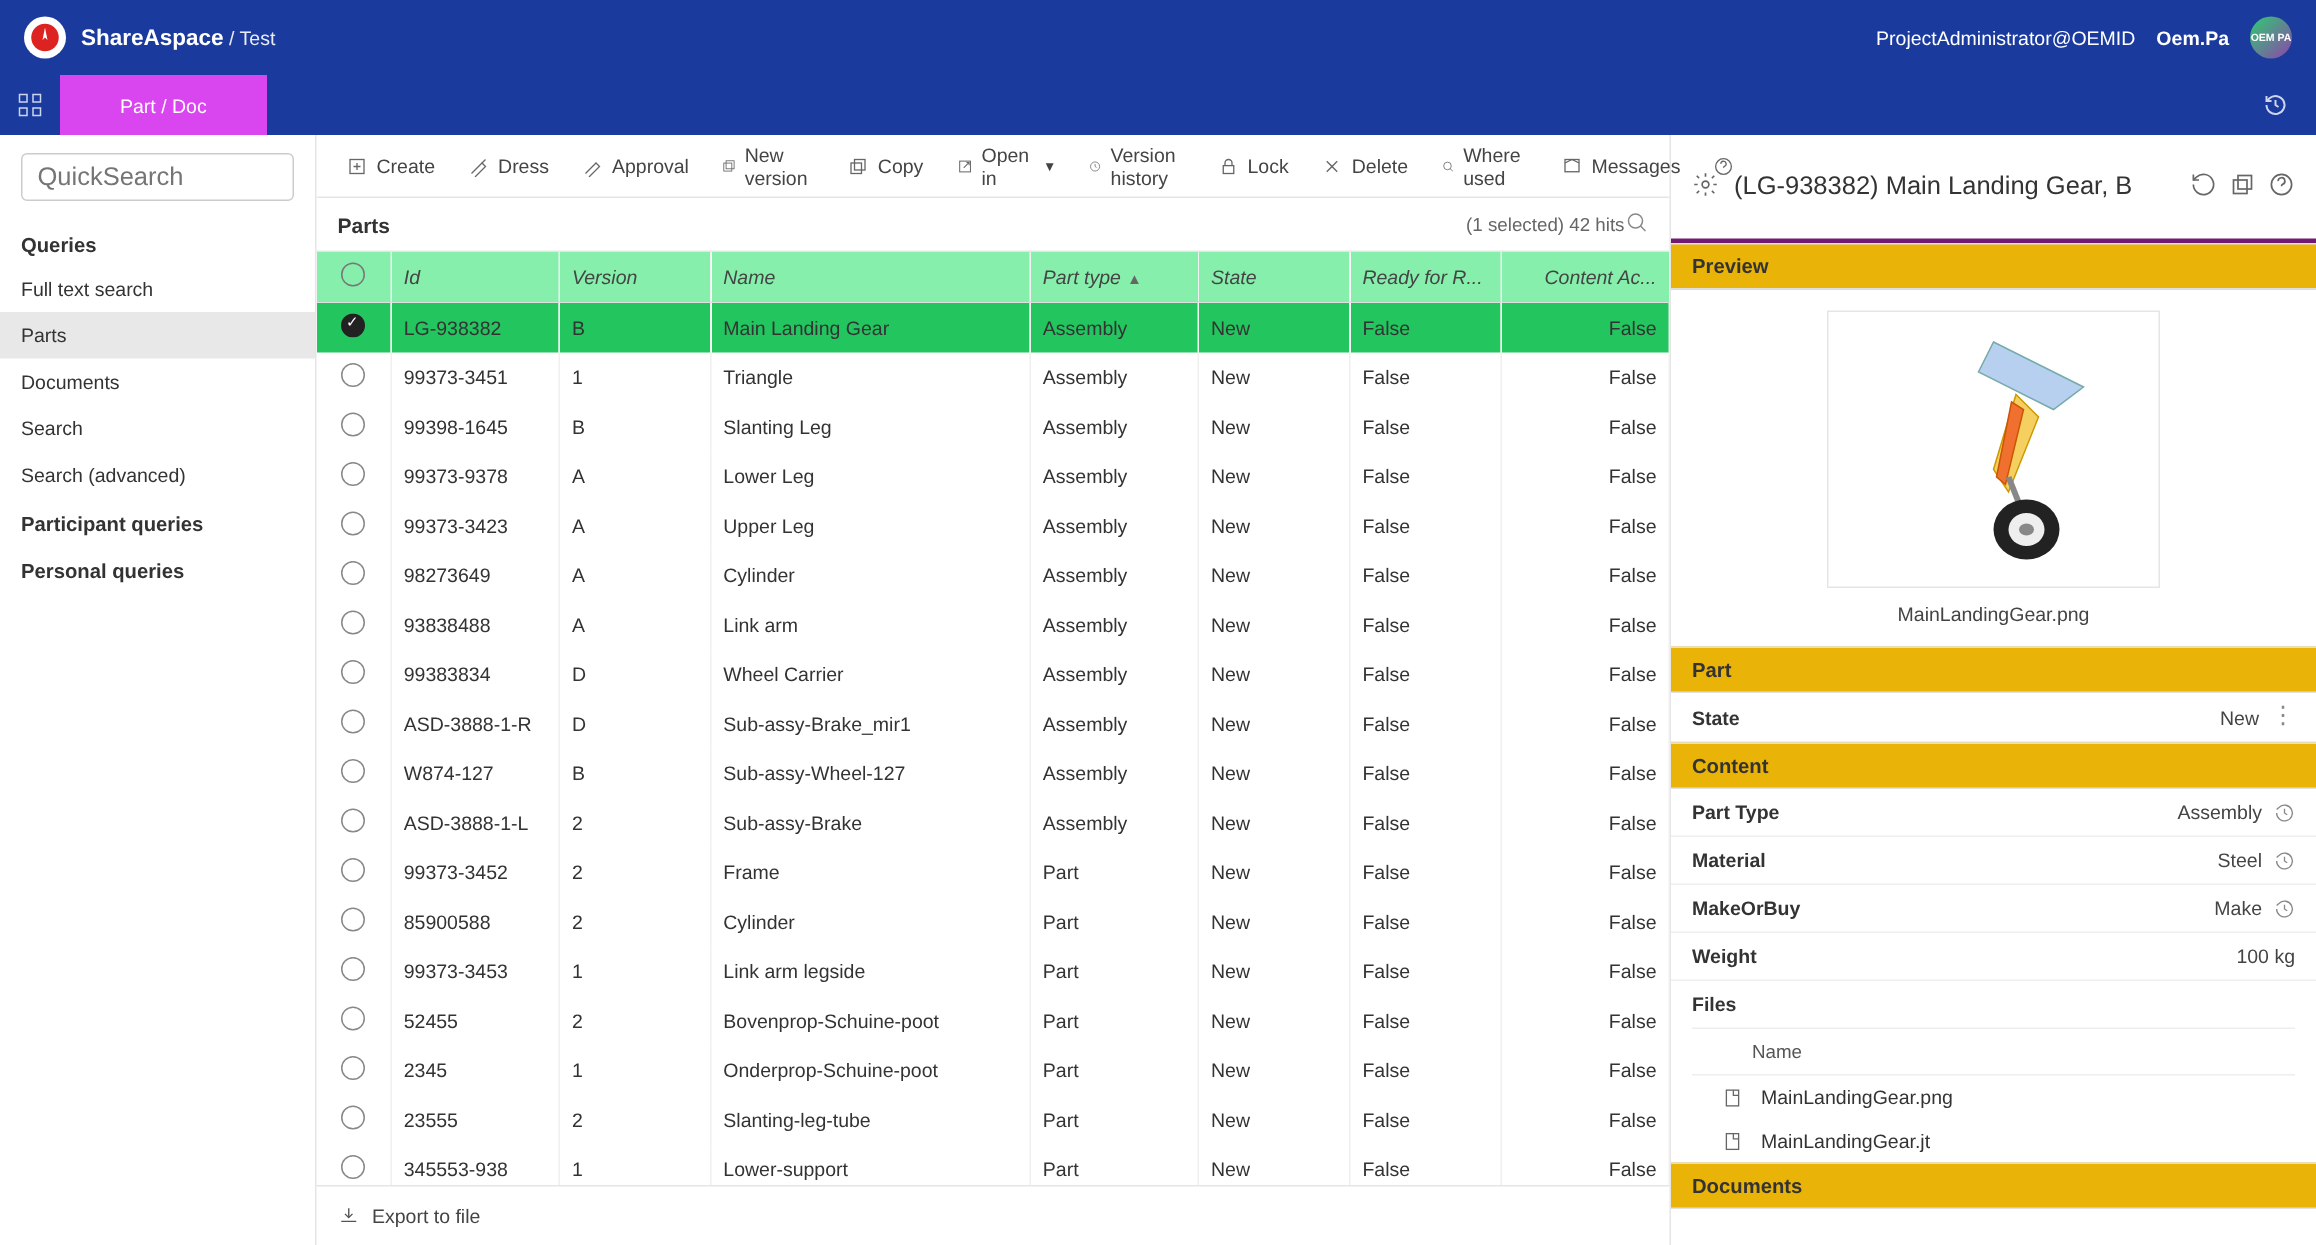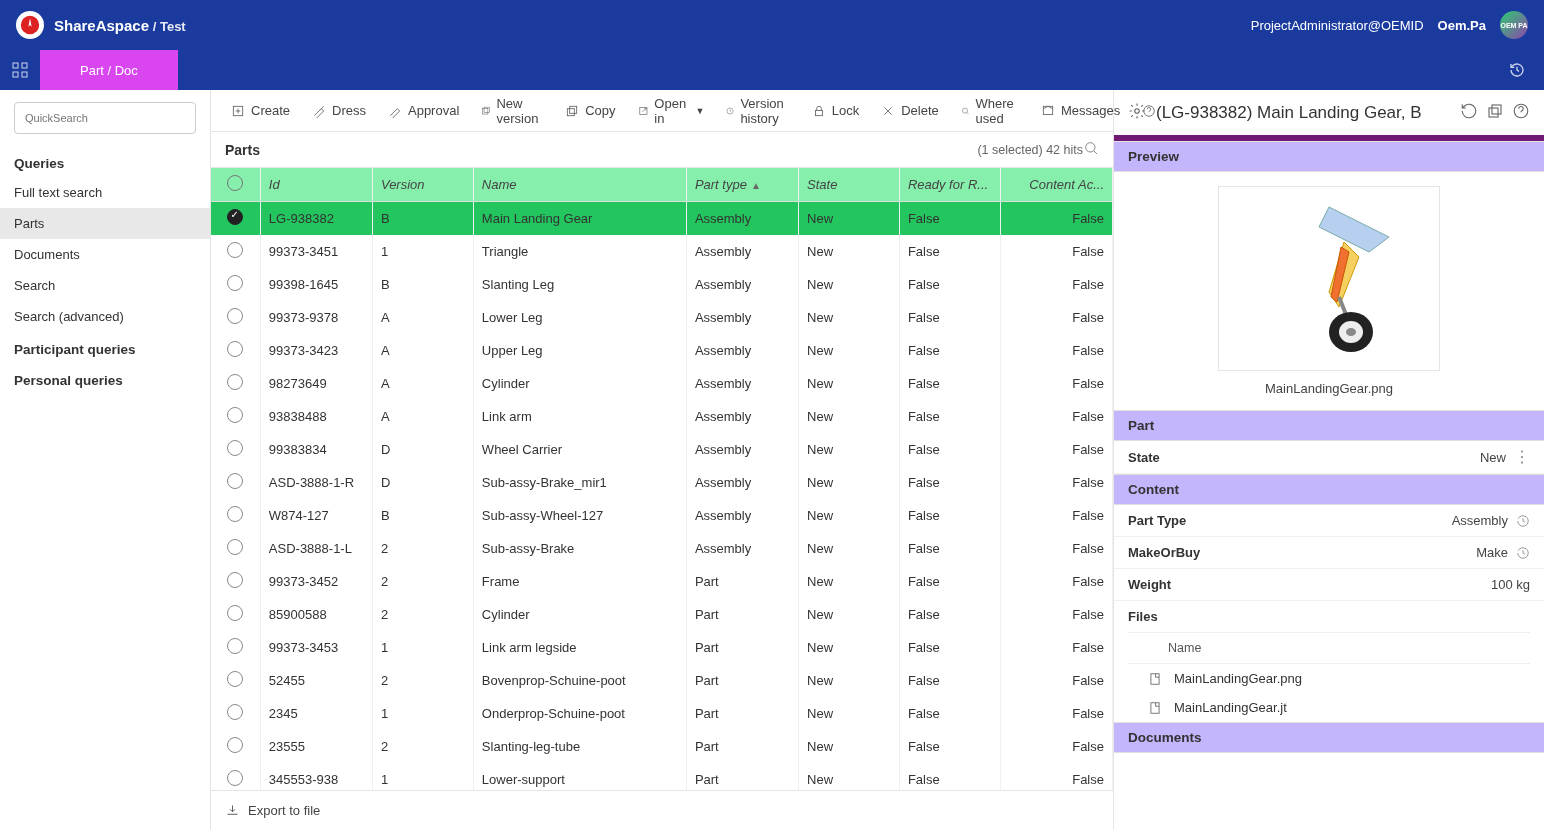--- a/index.html
+++ b/index.html
@@ -5,39 +5,39 @@
 * { margin: 0; padding: 0; box-sizing: border-box; }
 body { font-family: "Segoe UI", Arial, sans-serif; font-size: 13px; color: #333; background: #fff; overflow: hidden; }
 .app { display: flex; flex-direction: column; width: 1544px; height: 830px; }
 
 
 .header { background: #1a3a9e; color: #fff; display: flex; align-items: center; height: 50px; padding: 0 16px; }
 .logo-wrap { display: flex; align-items: center; gap: 10px; }
 .logo { width: 28px; height: 28px; border-radius: 50%; background: #fff; display: flex; align-items: center; justify-content: center; }
 .logo svg { width: 20px; height: 20px; }
 .brand { font-weight: 600; font-size: 15px; }
-.brand-test { font-weight: 700; opacity: 0.9; }
+.brand-test { font-weight: 400; opacity: 0.9; }
 .header-right { margin-left: auto; display: flex; align-items: center; gap: 14px; font-size: 13px; }
 .user-chip { font-weight: 600; }
 .avatar { width: 28px; height: 28px; border-radius: 50%; background: linear-gradient(135deg, #2ecc71, #8e44ad); display: flex; align-items: center; justify-content: center; font-size: 7px; font-weight: bold; color: #fff; }
 
 
 .tabbar { background: #1a3a9e; display: flex; align-items: stretch; height: 40px; }
 .tabbar .apps-icon { width: 40px; display: flex; align-items: center; justify-content: center; color: #cdd5ee; cursor: pointer; }
 .tab { background: #d946ef; color: #fff; display: flex; align-items: center; padding: 0 40px; font-size: 13px; cursor: pointer; }
 .tabbar-right { margin-left: auto; display: flex; align-items: center; padding-right: 10px; color: #cdd5ee; }
 .tabbar-right .icon-btn { width: 34px; height: 34px; display: flex; align-items: center; justify-content: center; cursor: pointer; }
 
 
 .body { flex: 1; display: flex; min-height: 0; }
 
 
 .sidebar { width: 211px; border-right: 1px solid #e5e5e5; display: flex; flex-direction: column; padding-top: 12px; }
 .search-box { margin: 0 14px 12px; }
-.search-box input { width: 100%; height: 32px; border: 1px solid #ccc; border-radius: 4px; padding: 0 10px; font-size: 11px; }
+.search-box input { width: 100%; height: 32px; border: 1px solid #ccc; border-radius: 4px; padding: 0 10px; font-size: 17px; }
 .side-section-title { font-weight: 600; padding: 10px 14px 6px; font-size: 13.5px; }
 .side-item { padding: 8px 14px; font-size: 13px; cursor: pointer; }
 .side-item.active { background: #e8e8e8; }
 
 
 .main { flex: 1; display: flex; flex-direction: column; min-width: 0; border-right: 1px solid #e5e5e5; }
 
 
 .toolbar { display: flex; align-items: center; gap: 2px; height: 42px; padding: 0 10px; border-bottom: 1px solid #e5e5e5; position: relative; }
 .tool-btn { display: flex; align-items: center; gap: 6px; padding: 6px 10px; border-radius: 3px; cursor: pointer; color: #444; font-size: 13px; }
@@ -68,26 +68,26 @@
 tr.selected .row-check::after { content: "✓"; color: #fff; font-size: 10px; position: absolute; left: 2px; top: -1px; }
 th .row-check { border-color: #777; }
 .sort-ind { font-size: 10px; margin-left: 4px; color: #666; }
 
 
 .footer { height: 40px; border-top: 1px solid #e5e5e5; display: flex; align-items: center; padding: 0 14px; gap: 8px; color: #444; }
 .footer svg { width: 15px; height: 15px; }
 
 
 .details { width: 430px; display: flex; flex-direction: column; overflow: auto; }
-.details-header { display: flex; align-items: center; gap: 10px; padding: 12px 14px; border-bottom: 6px solid #701a75; }
+.details-header { display: flex; align-items: flex-start; gap: 10px; padding: 24px 14px; border-bottom: 3px solid #701a75; }
 .details-header svg { width: 18px; height: 18px; stroke: #666; fill: none; }
 .details-title { font-size: 17px; font-weight: 400; flex: 1; white-space: nowrap; overflow: hidden; text-overflow: ellipsis; }
 .details-header-icons { display: flex; gap: 8px; color: #888; }
 .details-header-icons span { cursor: pointer; }
-.section-label { background: #c4b5fd; padding: 7px 14px; font-weight: 600; font-size: 13.5px; border-bottom: 1px solid #e0e0e0; border-top: 1px solid #e0e0e0; }
+.section-label { background: #eab308; padding: 7px 14px; font-weight: 600; font-size: 13.5px; border-bottom: 1px solid #e0e0e0; border-top: 1px solid #e0e0e0; }
 .preview-area { padding: 14px; text-align: center; }
 .preview-box { display: inline-block; border: 1px solid #e5e5e5; padding: 10px; background: #fff; }
 .preview-img { width: 200px; height: 160px; }
 .preview-name { margin-top: 10px; font-size: 13px; color: #444; }
 .prop-row { display: flex; align-items: center; justify-content: space-between; padding: 8px 14px; border-bottom: 1px solid #f0f0f0; }
 .prop-row .k { font-weight: 600; font-size: 13px; }
 .prop-row .v { color: #444; font-size: 13px; display: flex; align-items: center; gap: 8px; }
 .hist-icon { width: 14px; height: 14px; stroke: #888; fill: none; }
 .more-icon { font-size: 16px; color: #888; cursor: pointer; line-height: 1; }
 .files-head { padding: 8px 40px; color: #555; font-size: 12.5px; border-top: 1px solid #eee; border-bottom: 1px solid #eee; margin: 0 14px; }
@@ -524,20 +524,30 @@
         <span class="k">Part Type</span>
         <span class="v">
             <span>Assembly</span>
             <svg class="hist-icon" viewBox="0 0 24 24" stroke-width="1.5">
               <path d="M3 12a9 9 0 1 0 3-6.7L3 8"></path>
               <polyline points="12 7 12 12 15 14"></polyline>
             </svg>
           </span>
       </div>
       <div class="prop-row">
+        <span class="k">Material</span>
+        <span class="v">
+            <span>Steel</span>
+            <svg class="hist-icon" viewBox="0 0 24 24" stroke-width="1.5">
+              <path d="M3 12a9 9 0 1 0 3-6.7L3 8"></path>
+              <polyline points="12 7 12 12 15 14"></polyline>
+            </svg>
+          </span>
+      </div>
+      <div class="prop-row">
         <span class="k">MakeOrBuy</span>
         <span class="v">
             <span>Make</span>
             <svg class="hist-icon" viewBox="0 0 24 24" stroke-width="1.5">
               <path d="M3 12a9 9 0 1 0 3-6.7L3 8"></path>
               <polyline points="12 7 12 12 15 14"></polyline>
             </svg>
           </span>
       </div>
       <div class="prop-row">

